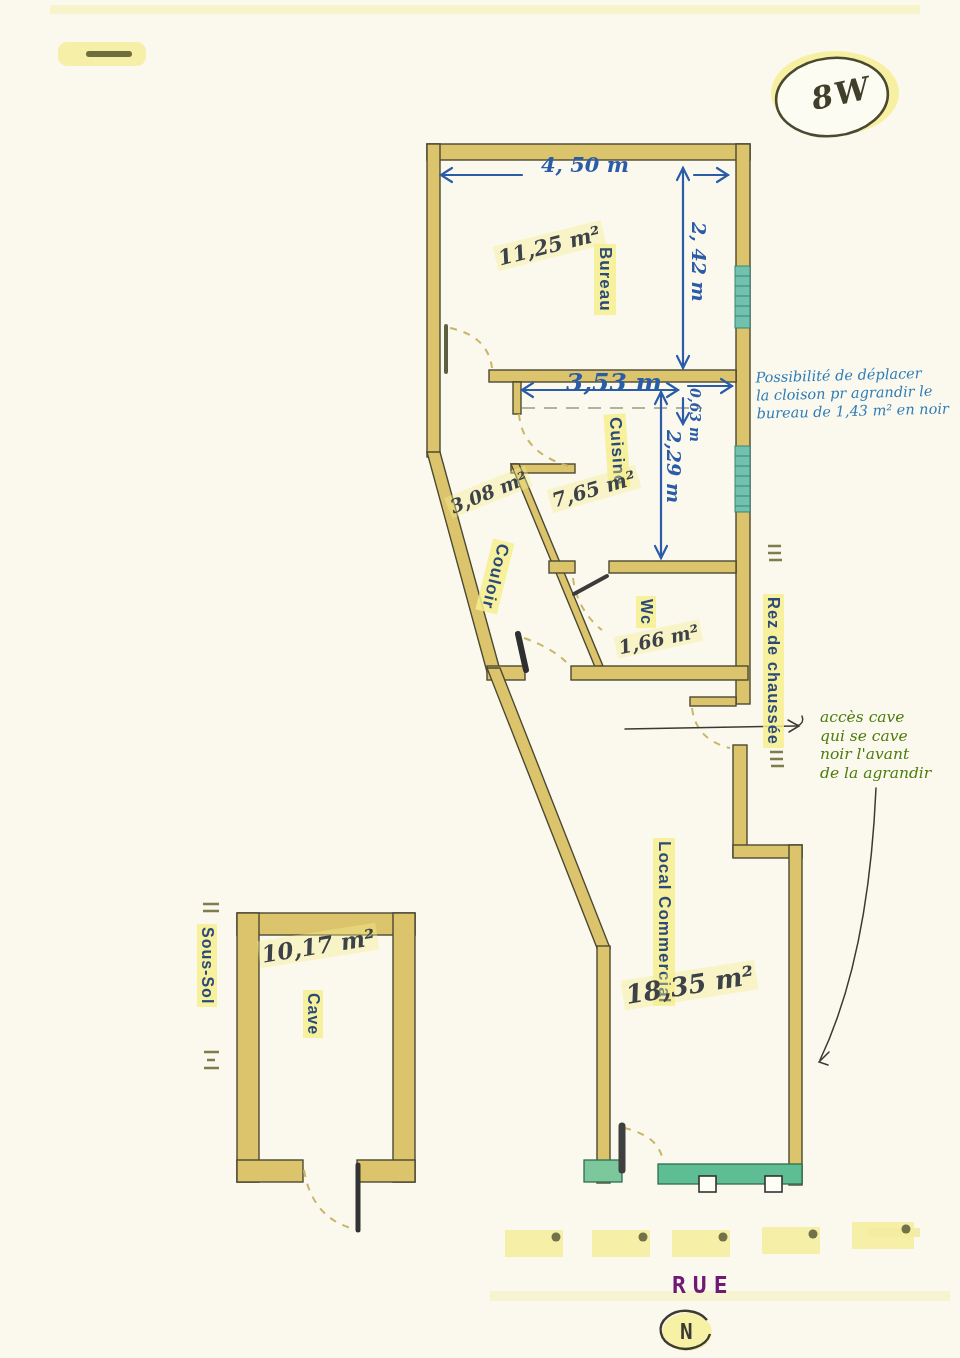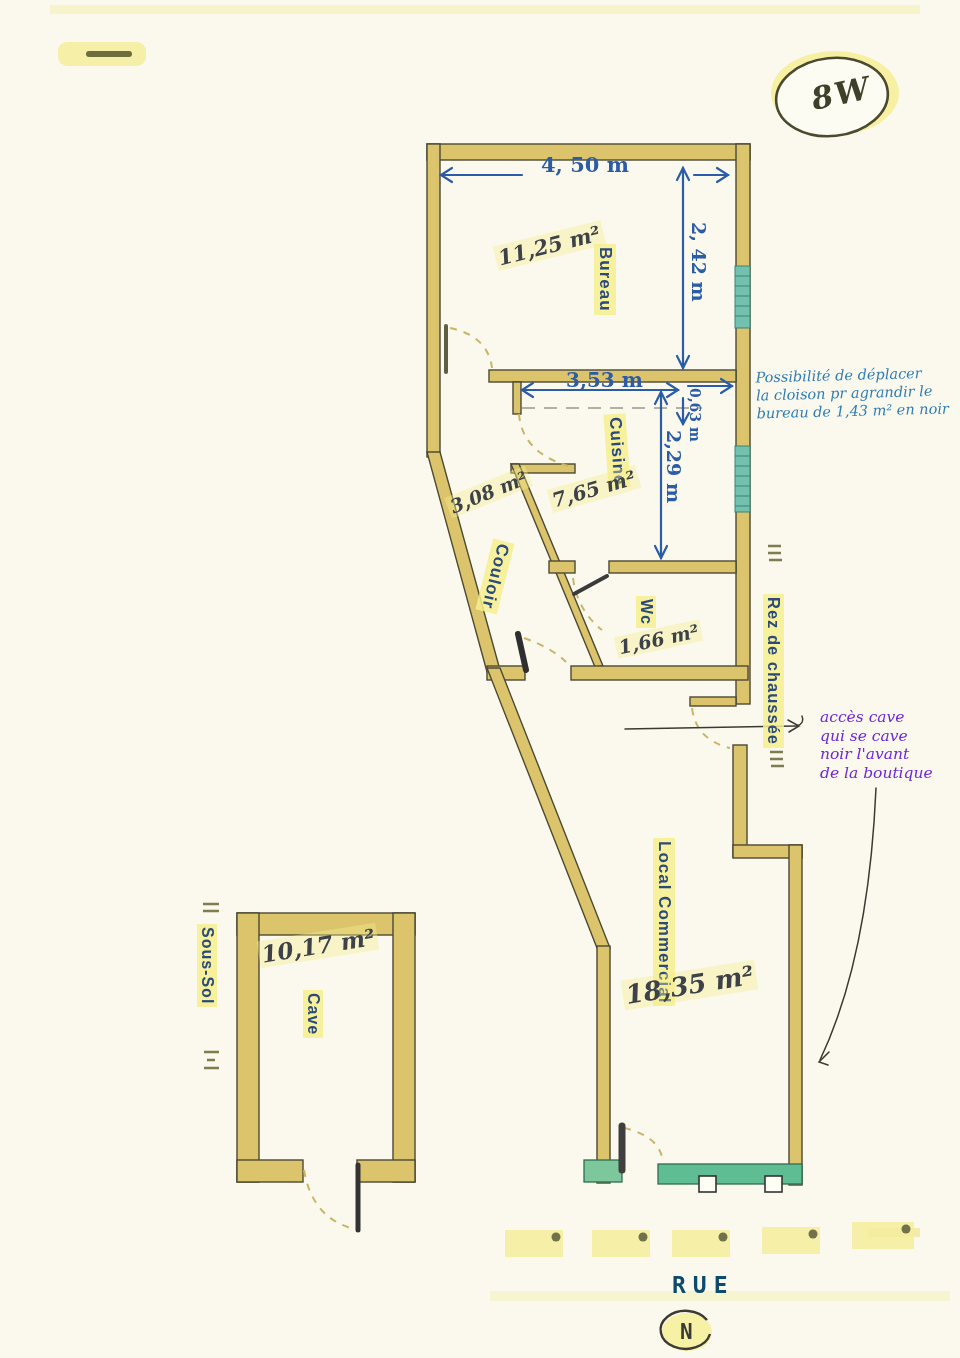--- a/index.html
+++ b/index.html
@@ -15,30 +15,30 @@
     font-family:"Liberation Sans",sans-serif;
     font-weight:bold;color:#2b4a79;
     background:rgba(246,238,142,0.85);
     padding:3px 1px;letter-spacing:1px;
   }
   .hand{
     font-family:"DejaVu Serif",serif;font-style:italic;font-weight:bold;
     color:#3d4148;background:rgba(246,238,142,0.40);padding:0 3px;
   }
   .dimtxt{
-    font-family:"DejaVu Serif",serif;font-weight:bold;
+    font-family:"DejaVu Serif",serif;font-style:italic;font-weight:bold;
     color:#2a5ca8;
   }
   .dimv{writing-mode:vertical-rl;}
   .note{font-family:"DejaVu Serif",serif;font-style:italic;line-height:1.25;}
   .note-blue{color:#2f7db8;font-size:14.5px;transform:rotate(-1.5deg);}
-  .note-black{color:#6d28d9;font-size:15.5px;line-height:1.2;}
+  .note-black{color:#4d7c0f;font-size:15.5px;line-height:1.2;}
   .rue{
     font-family:"DejaVu Sans Mono",monospace;font-weight:bold;
-    font-size:23px;letter-spacing:7px;color:#0c4a6e;
+    font-size:23px;letter-spacing:7px;color:#701a75;
   }
   .northtxt{font-family:"DejaVu Sans Mono",monospace;font-weight:bold;font-size:21px;color:#3b3b35;}
   .refcircle{
     font-family:"DejaVu Serif",serif;font-style:italic;font-weight:bold;
     font-size:31px;color:#3f3f2a;transform:rotate(-12deg);letter-spacing:2px;
   }
 </style>
 </head>
 <body>
 
@@ -205,33 +205,33 @@
 
   <div class="lbl hand" style="left:494px;top:233px;font-size:21px;transform:rotate(-14deg);">11,25 m²</div>
   <div class="lbl hand" style="left:548px;top:477px;font-size:20px;transform:rotate(-16deg);">7,65 m²</div>
   <div class="lbl hand" style="left:445px;top:481px;font-size:19px;transform:rotate(-22deg);">3,08 m²</div>
   <div class="lbl hand" style="left:615px;top:628px;font-size:19px;transform:rotate(-12deg);">1,66 m²</div>
   <div class="lbl hand" style="left:622px;top:970px;font-size:26px;transform:rotate(-9deg);">18,35 m²</div>
   <div class="lbl hand" style="left:258px;top:932px;font-size:23px;transform:rotate(-9deg);">10,17 m²</div>
 
   <div class="lbl dimtxt" style="left:541px;top:152px;font-size:21px;">4, 50 m</div>
   <div class="lbl dimtxt dimv" style="left:688px;top:222px;font-size:19px;">2, 42 m</div>
-  <div class="lbl dimtxt" style="left:566px;top:368px;font-size:20px;">3,53 m</div>
+  <div class="lbl dimtxt" style="left:566px;top:368px;font-size:25px;">3,53 m</div>
   <div class="lbl dimtxt dimv" style="left:687px;top:388px;font-size:14px;">0,63 m</div>
   <div class="lbl dimtxt dimv" style="left:663px;top:430px;font-size:19px;">2,29 m</div>
 
   <div class="lbl note note-blue" style="left:756px;top:366px;">
     <div>Possibilité de déplacer</div>
     <div>la cloison pr agrandir le</div>
     <div>bureau de 1,43 m² en noir</div>
   </div>
 
   <div class="lbl note note-black" style="left:820px;top:708px;">
     <div>accès cave</div>
     <div>qui se cave</div>
     <div>noir l'avant</div>
-    <div>de la boutique</div>
+    <div>de la agrandir</div>
   </div>
 
   <div class="lbl rue" style="left:672px;top:1272px;">RUE</div>
   <div class="lbl northtxt" style="left:680px;top:1320px;">N</div>
 
 </div>
 
 </body></html>

